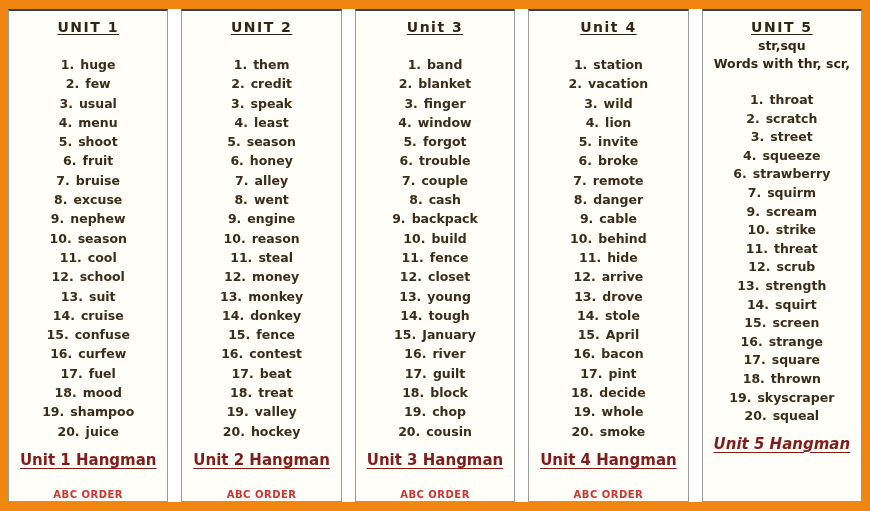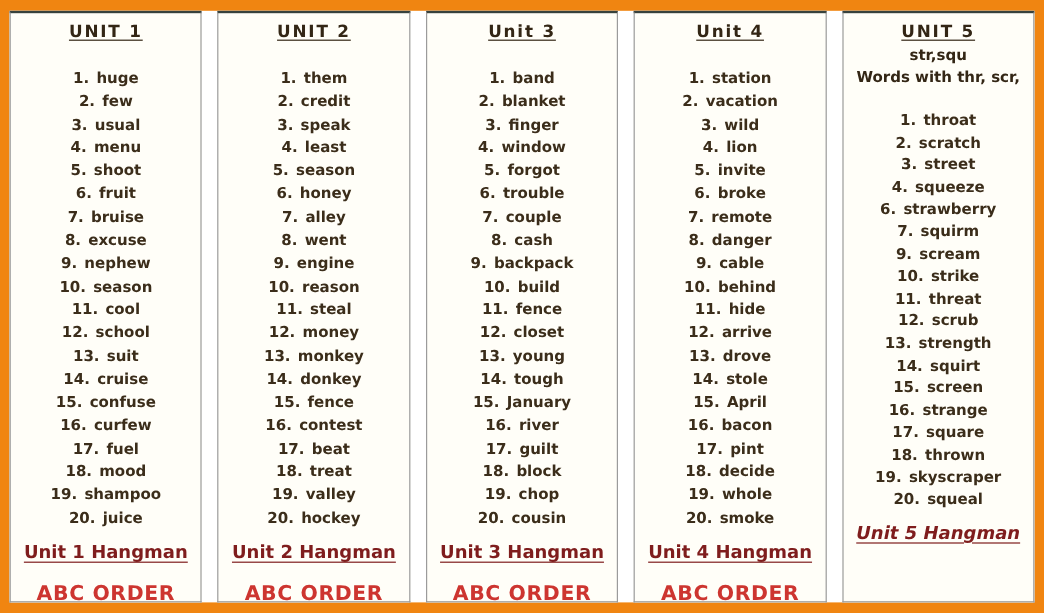--- a/index.html
+++ b/index.html
@@ -68,21 +68,21 @@
     font-weight: bold;
     color: #7f1d1d;
     text-decoration: underline;
     text-underline-offset: 3px;
     cursor: pointer;
     white-space: nowrap;
   }
   .compact .hangman-link { margin-top: 7px; font-style: italic; }
   .abc-order-link {
     margin-top: 14px;
-    font-size: 17px;
+    font-size: 10px;
     line-height: 20px;
     font-weight: bold;
     letter-spacing: 0.5px;
     color: #cd3530;
     cursor: pointer;
     white-space: nowrap;
   }
 </style>
 </head>
 <body>

